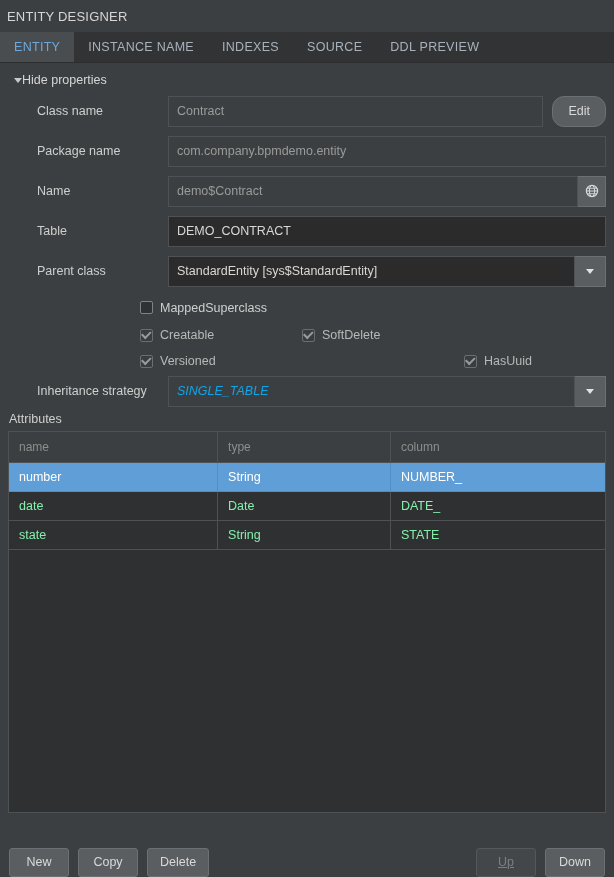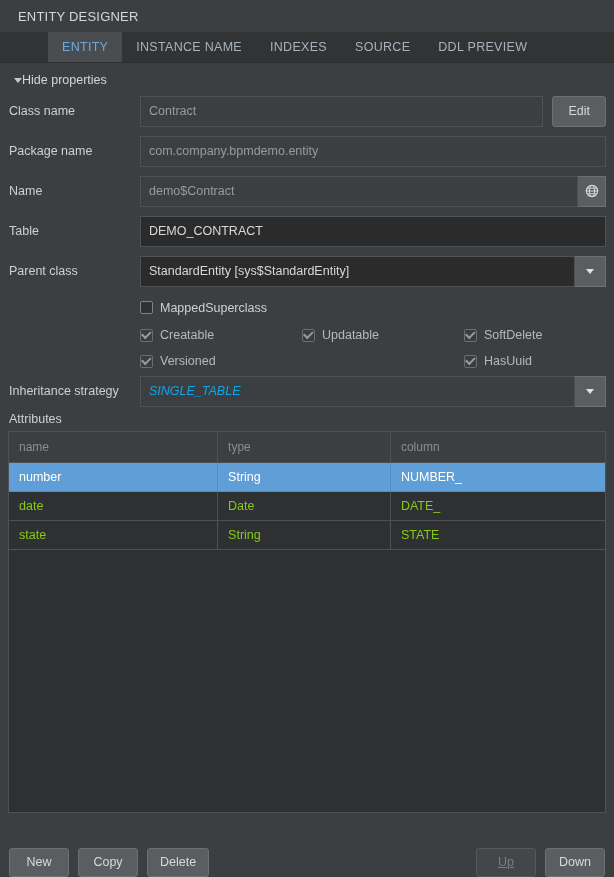--- a/index.html
+++ b/index.html
@@ -21,38 +21,37 @@
     display: flex;
     flex-direction: column;
   }
 
   
   .titlebar {
     height: 32px;
     background: #3c3f41;
     display: flex;
     align-items: center;
-    padding-left: 18px;
+    padding-left: 7px;
     flex: 0 0 auto;
   }
   .titlebar .title {
     color: #d6d6d6;
     font-size: 13px;
     letter-spacing: 0.2px;
   }
 
   
   .tabbar {
     height: 31px;
     background: #313335;
     display: flex;
     align-items: stretch;
     flex: 0 0 auto;
     border-bottom: 1px solid #2b2d2e;
-    padding-left: 48px;
   }
   .tab {
     display: flex;
     align-items: center;
     padding: 0 14px;
     font-size: 12.5px;
     color: #a9b2bb;
     letter-spacing: 0.3px;
     cursor: default;
     white-space: nowrap;
@@ -88,20 +87,21 @@
   }
 
   
   .form { padding: 0 8px 0 8px; }
 
   .row {
     display: flex;
     align-items: center;
     min-height: 32px;
     margin-bottom: 8px;
+    margin-left: 28px;
   }
   .row .lbl {
     width: 132px;
     flex: 0 0 132px;
     color: #cfcfcf;
     font-size: 12.5px;
     padding-left: 1px;
   }
   .row .ctl {
     flex: 1 1 auto;
@@ -153,20 +153,21 @@
   .btn:disabled, .btn.disabled {
     background: #44474a;
     border-color: #55585a;
     color: #7c7f81;
     text-decoration: underline;
   }
   .edit-btn {
     margin-left: 9px;
     height: 31px;
     padding: 0 15px;
+    border-radius: 12px;
   }
 
   .icon-btn {
     width: 28px;
     height: 31px;
     background: #5b5e60;
     border: 1px solid #6c7073;
     border-left: none;
     display: flex;
     align-items: center;
@@ -265,21 +266,21 @@
     color: #8d8d8d;
     font-weight: normal;
     font-size: 12px;
     text-align: left;
     padding: 8px 10px;
     border-right: 1px solid #4e5254;
     border-bottom: 1px solid #4e5254;
   }
   table.attrs th:last-child { border-right: none; }
   table.attrs td {
-    color: #84cc16;
+    color: #86efac;
     font-size: 12.5px;
     padding: 7px 10px;
     border-right: 1px solid #4e5254;
     border-bottom: 1px solid #4e5254;
     background: #2e3032;
     white-space: nowrap;
     overflow: hidden;
     text-overflow: ellipsis;
   }
   table.attrs td:last-child { border-right: none; }
@@ -393,24 +394,20 @@
         <div class="cb">
           <span class="box"></span>
           <span>MappedSuperclass</span>
         </div>
       </div>
 
       <div class="cbrow narrow">
         <div class="cb wcol disabled">
           <span class="box checked dim"></span>
           <span>Creatable</span>
-        </div>
-        <div class="cb wcol disabled">
-          <span class="box checked dim"></span>
-          <span>Updatable</span>
         </div>
         <div class="cb disabled">
           <span class="box checked dim"></span>
           <span>SoftDelete</span>
         </div>
       </div>
 
       <div class="cbrow narrow">
         <div class="cb wcol disabled">
           <span class="box checked dim"></span>

